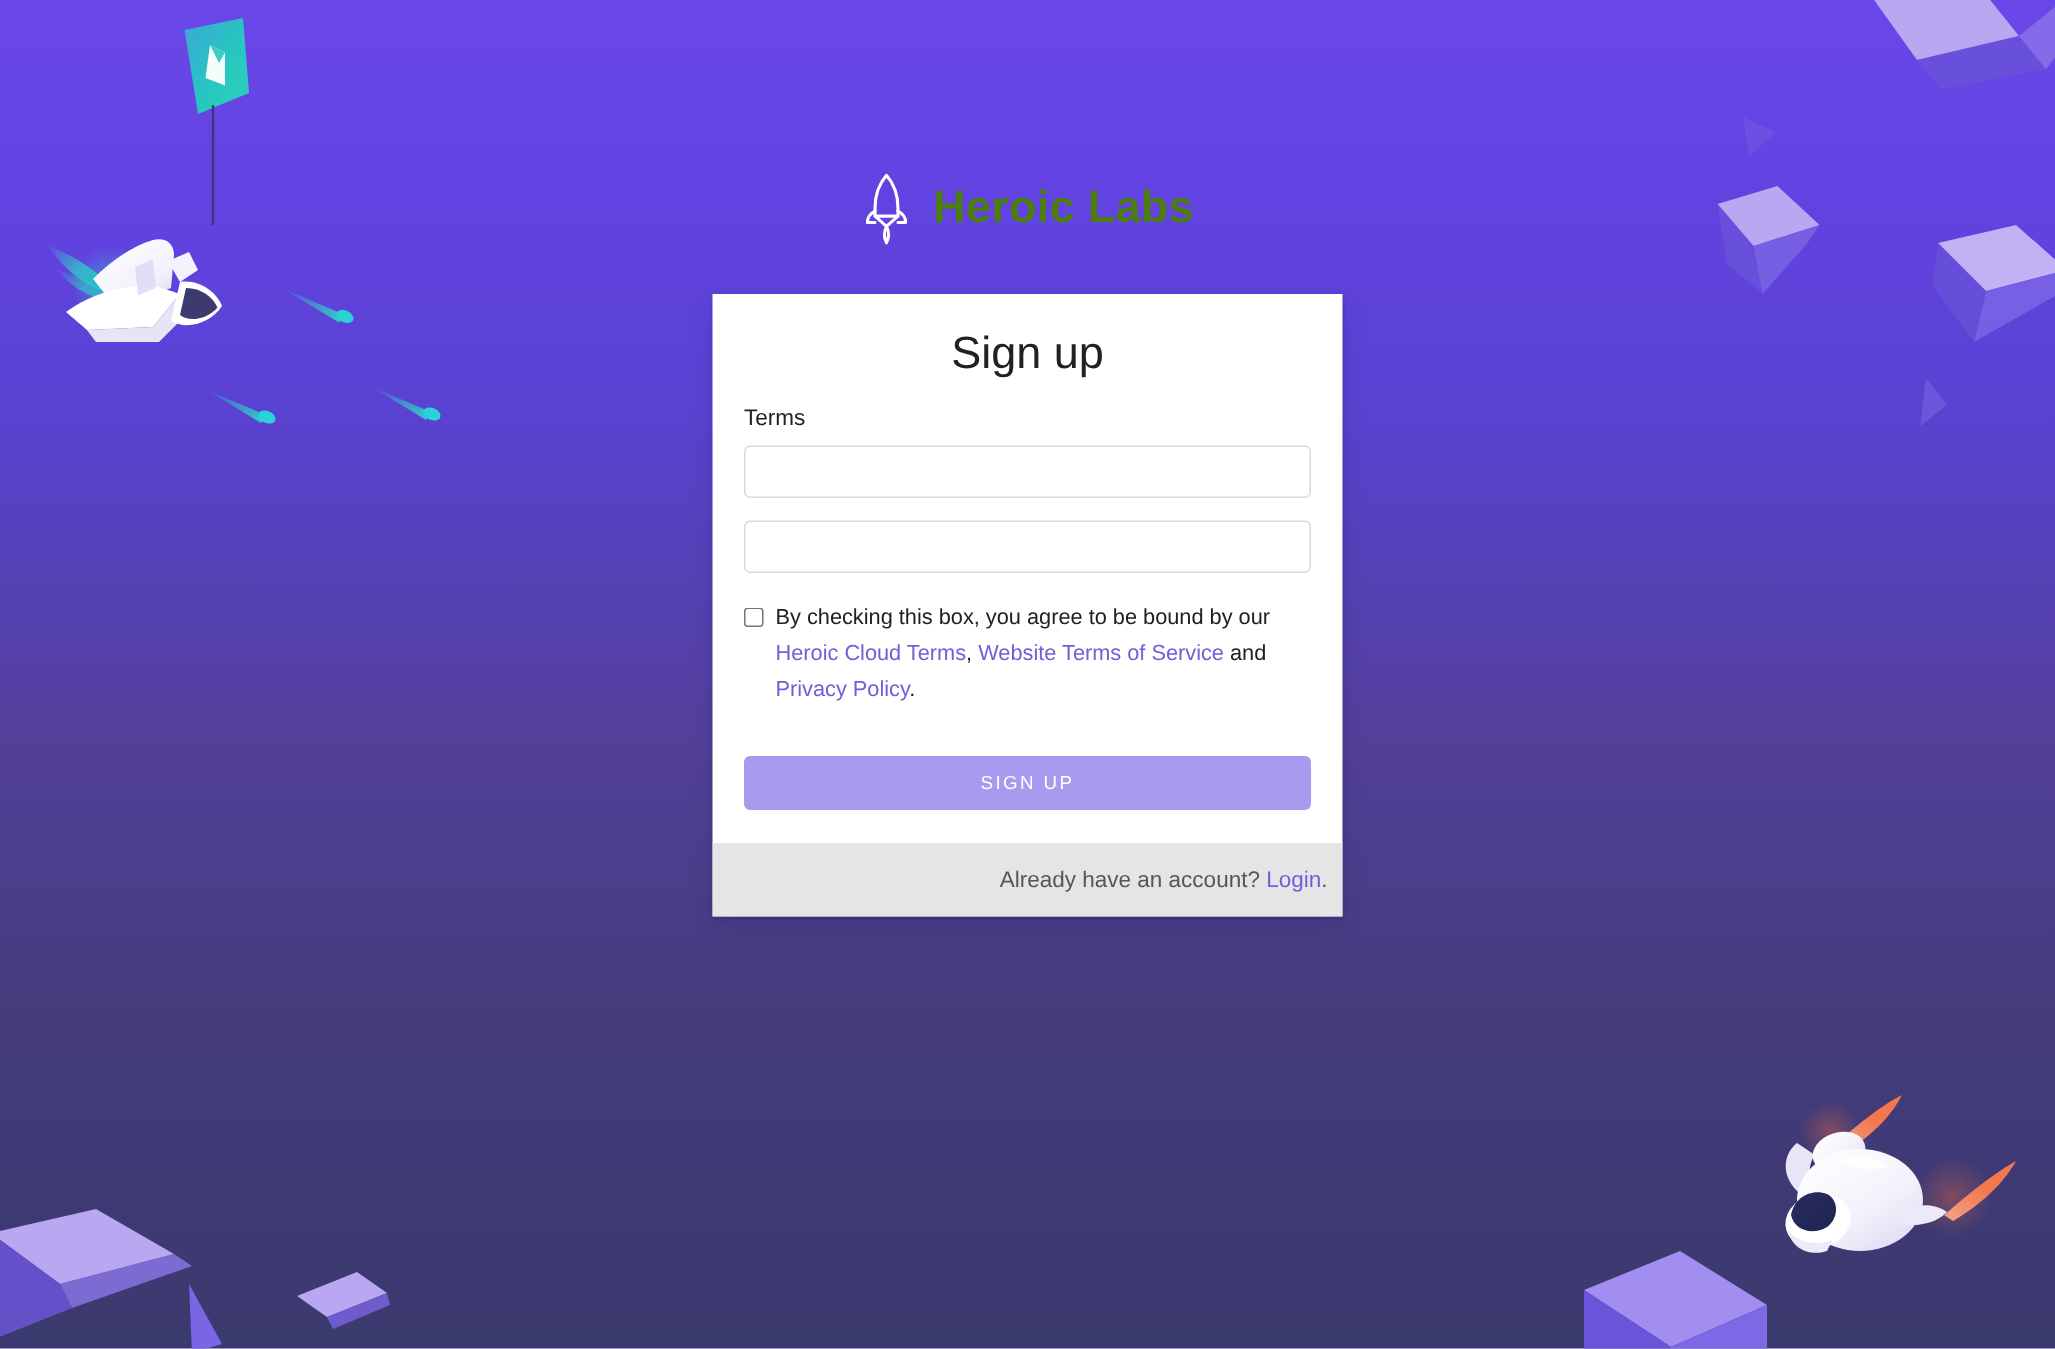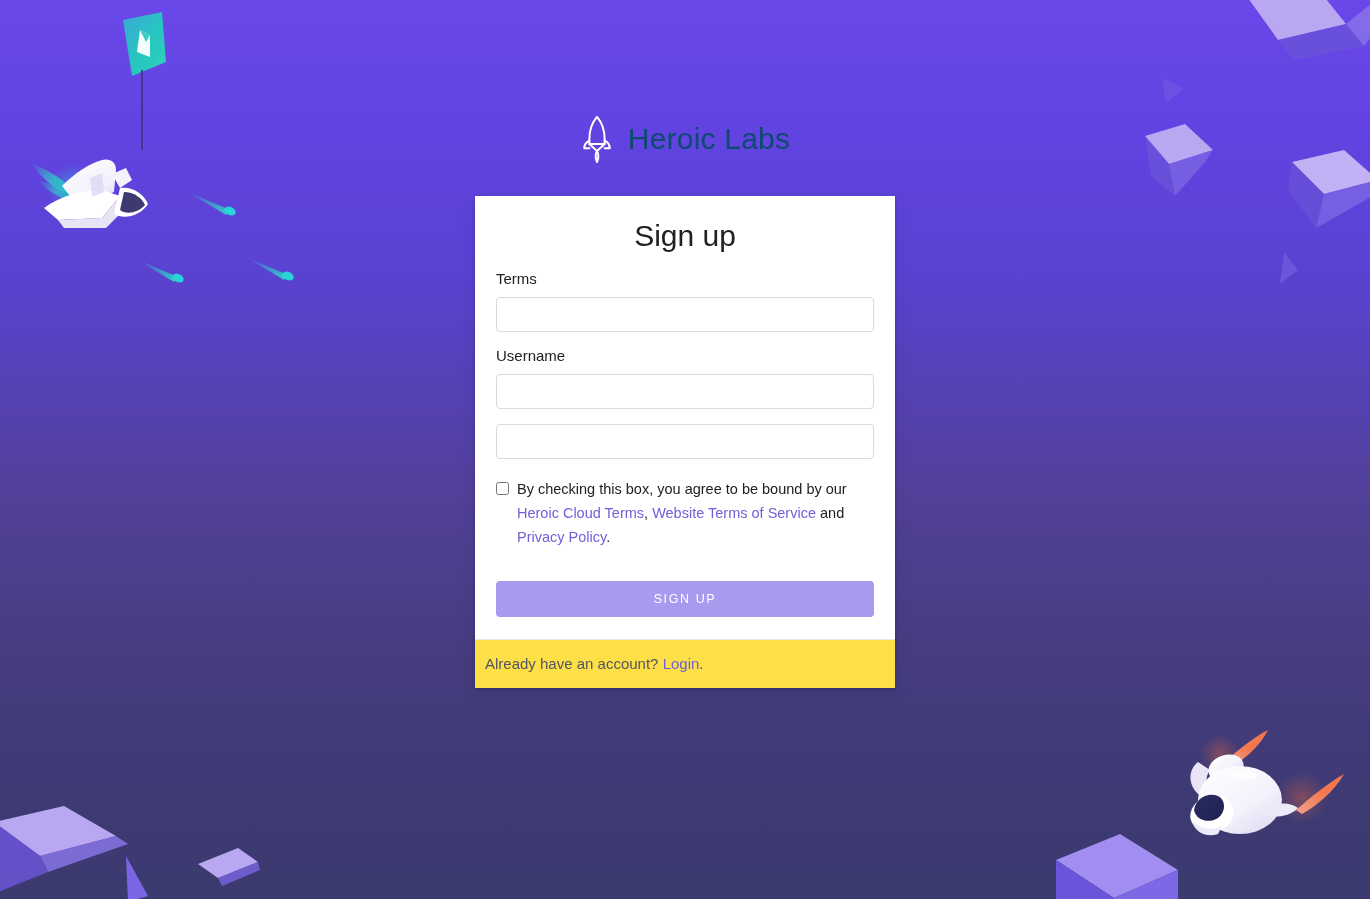--- a/index.html
+++ b/index.html
@@ -38,23 +38,23 @@
   
   .brand {
     margin-top: 108px;
     display: flex;
     align-items: center;
     gap: 14px;
     height: 62px;
   }
   .brand-mark { width: 34px; height: 52px; display: block; }
   .brand-name {
-    color: #0c4a6e;
+    color: #4d7c0f;
     font-size: 30px;
-    font-weight: 400;
+    font-weight: 700;
     letter-spacing: 0.2px;
     line-height: 1;
   }
 
   
   .card {
     margin-top: 26px;
     width: 420px;
     background: #ffffff;
     border-radius: 0;
@@ -129,22 +129,22 @@
     font-size: 12.5px;
     font-weight: 400;
     letter-spacing: 1.6px;
     text-transform: uppercase;
     cursor: pointer;
   }
 
   
   .card-footer {
     border-top: 1px solid #e7e7ec;
-    background: #fde047;
-    text-align: left;
+    background: #e5e5e5;
+    text-align: right;
     padding: 15px 10px 16px;
     font-size: 15px;
     color: #55555f;
   }
   .card-footer a { color: #6f5fd8; text-decoration: none; }
 </style>
 </head>
 <body>
 
 <div class="bg-deco">
@@ -316,24 +316,20 @@
     <div class="card-body">
 
       <h1 class="card-title">Sign up</h1>
 
       <div class="field">
         <label class="field-label">Terms</label>
         <input class="field-input" type="text" value="" placeholder="" style="">
       </div>
 
 
-      <div class="field">
-        <label class="field-label">Username</label>
-        <input class="field-input" type="text" value="" placeholder="" style="">
-      </div>
 
       <div class="field">
         <input class="field-input" type="password" value="" placeholder="" style="">
       </div>
 
       <div class="terms">
         <input class="terms-check" type="checkbox" style="">
         <span class="terms-text"><span>By checking this box, you agree to be bound by our </span><a href="#">Heroic Cloud Terms</a><span>, </span><a href="#">Website Terms of Service</a><span> and </span><a href="#">Privacy Policy</a><span>.</span></span>
       </div>
 

